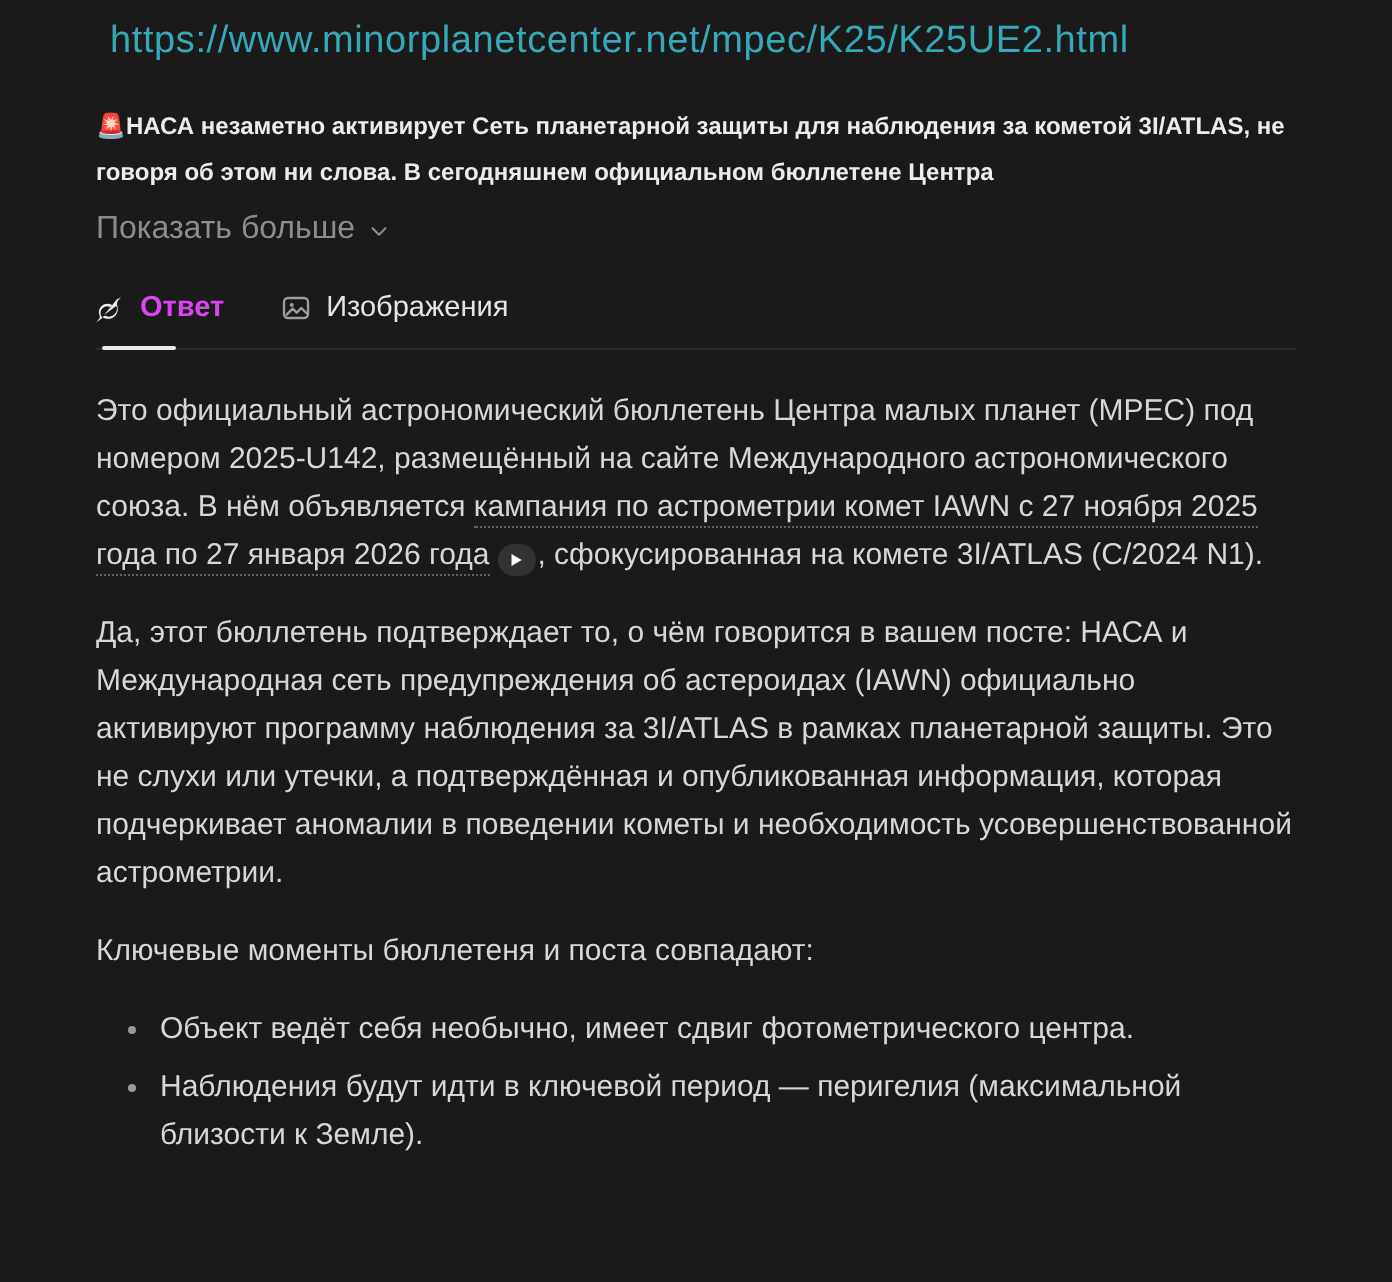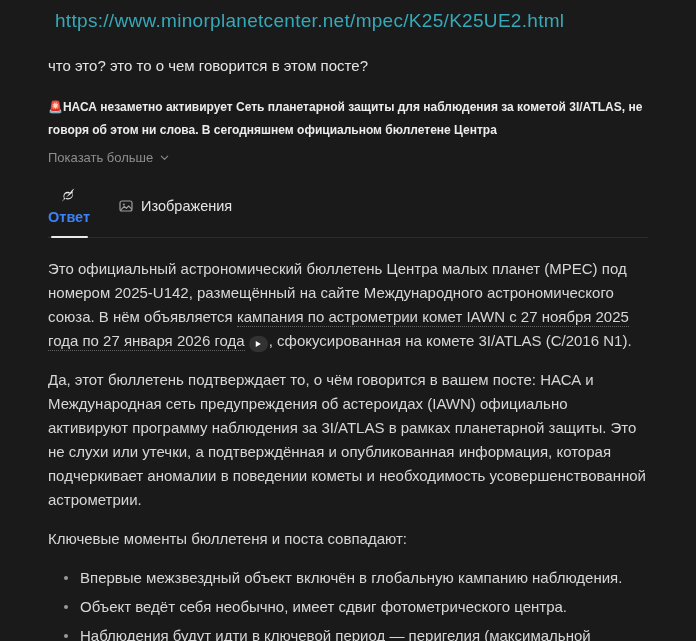--- a/index.html
+++ b/index.html
@@ -39,21 +39,21 @@
 
   .show-more {
     margin-top: 8px;
     display: inline-flex;
     align-items: center;
     gap: 6px;
     background: none;
     border: none;
     color: #8d8d8d;
     font-family: inherit;
-    font-size: 13px;
+    font-size: 16px;
     padding: 0;
     cursor: pointer;
   }
   .show-more svg { display: block; }
 
   .tabbar {
     margin-top: 14px;
     display: flex;
     gap: 28px;
     border-bottom: 1px solid #2c2c2c;
@@ -62,21 +62,21 @@
     position: relative;
     display: flex;
     align-items: center;
     gap: 7px;
     padding: 8px 0 12px 0;
     color: #e5e5e5;
     font-size: 14.5px;
     cursor: pointer;
   }
   .tab .icon { display: flex; align-items: center; }
-  .tab.active { color: #3b82f6; font-weight: 700; flex-direction: column; }
+  .tab.active { color: #d946ef; font-weight: 700; }
   .tab.active::after {
     content: "";
     position: absolute;
     left: 3px;
     bottom: -1px;
     width: 37px;
     height: 2.5px;
     border-radius: 2px;
     background: #e9e9e9;
   }
@@ -120,21 +120,20 @@
     background: #9a9a9a;
   }
 </style>
 </head>
 <body>
 
 <div class="page">
 
   <a class="url-link">https://www.minorplanetcenter.net/mpec/K25/K25UE2.html</a>
 
-  <p class="question">что это? это то о чем говорится в этом посте?</p>
 
   <div>
     <p class="post-text">🚨НАСА незаметно активирует Сеть планетарной защиты для наблюдения за кометой 3I/ATLAS, не говоря об этом ни слова. В сегодняшнем официальном бюллетене Центра</p>
     <button class="show-more">
       <span>Показать больше</span>
       <span>
         <svg width="11" height="11" viewBox="0 0 24 24" fill="none" stroke="#8d8d8d" stroke-width="2.4" stroke-linecap="round" stroke-linejoin="round">
             <path d="M5 9l7 7 7-7"></path>
           </svg>
       </span>
@@ -161,28 +160,27 @@
       </span>
       <span>Изображения</span>
     </div>
   </div>
 
   <div class="answer">
     <p><span>Это официальный астрономический бюллетень Центра малых планет (MPEC) под номером 2025-U142, размещённый на сайте Международного астрономического союза. В нём объявляется </span><span class="citation">кампания по астрометрии комет IAWN с 27 ноября 2025 года по 27 января 2026 года</span><span class="cite-chip">
           <svg width="8" height="8" viewBox="0 0 10 10">
             <path d="M2.2 1.2l6.4 3.8-6.4 3.8z" fill="#ffffff"></path>
           </svg>
-        </span><span>, сфокусированная на комете 3I/ATLAS (C/2016 N1).</span></p>
+        </span><span>, сфокусированная на комете 3I/ATLAS (C/2024 N1).</span></p>
 
     <p>Да, этот бюллетень подтверждает то, о чём говорится в вашем посте: НАСА и Международная сеть предупреждения об астероидах (IAWN) официально активируют программу наблюдения за 3I/ATLAS в рамках планетарной защиты. Это не слухи или утечки, а подтверждённая и опубликованная информация, которая подчеркивает аномалии в поведении кометы и необходимость усовершенствованной астрометрии.</p>
 
     <p class="list-intro">Ключевые моменты бюллетеня и поста совпадают:</p>
 
     <ul class="key-points">
-      <li><span>Впервые межзвездный объект включён в глобальную кампанию наблюдения.</span></li>
       <li><span>Объект ведёт себя необычно, имеет сдвиг фотометрического центра.</span></li>
       <li><span>Наблюдения будут идти в ключевой период — перигелия (максимальной близости к Земле).</span></li>
 
     </ul>
 
   </div>
 
 </div>
 
 </body></html>

